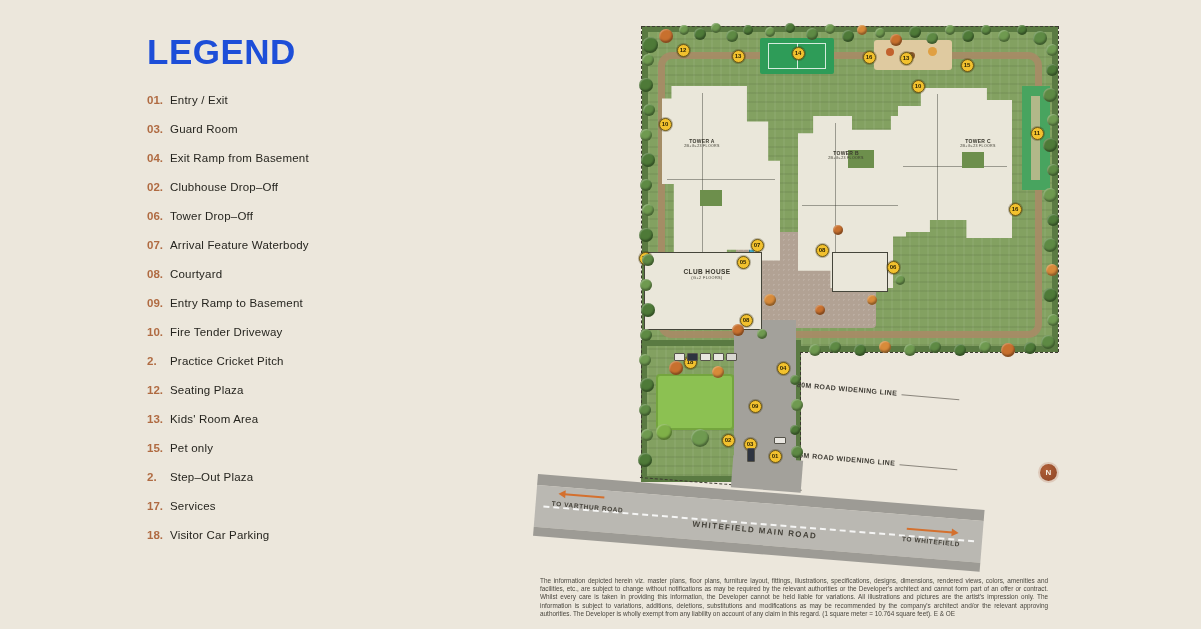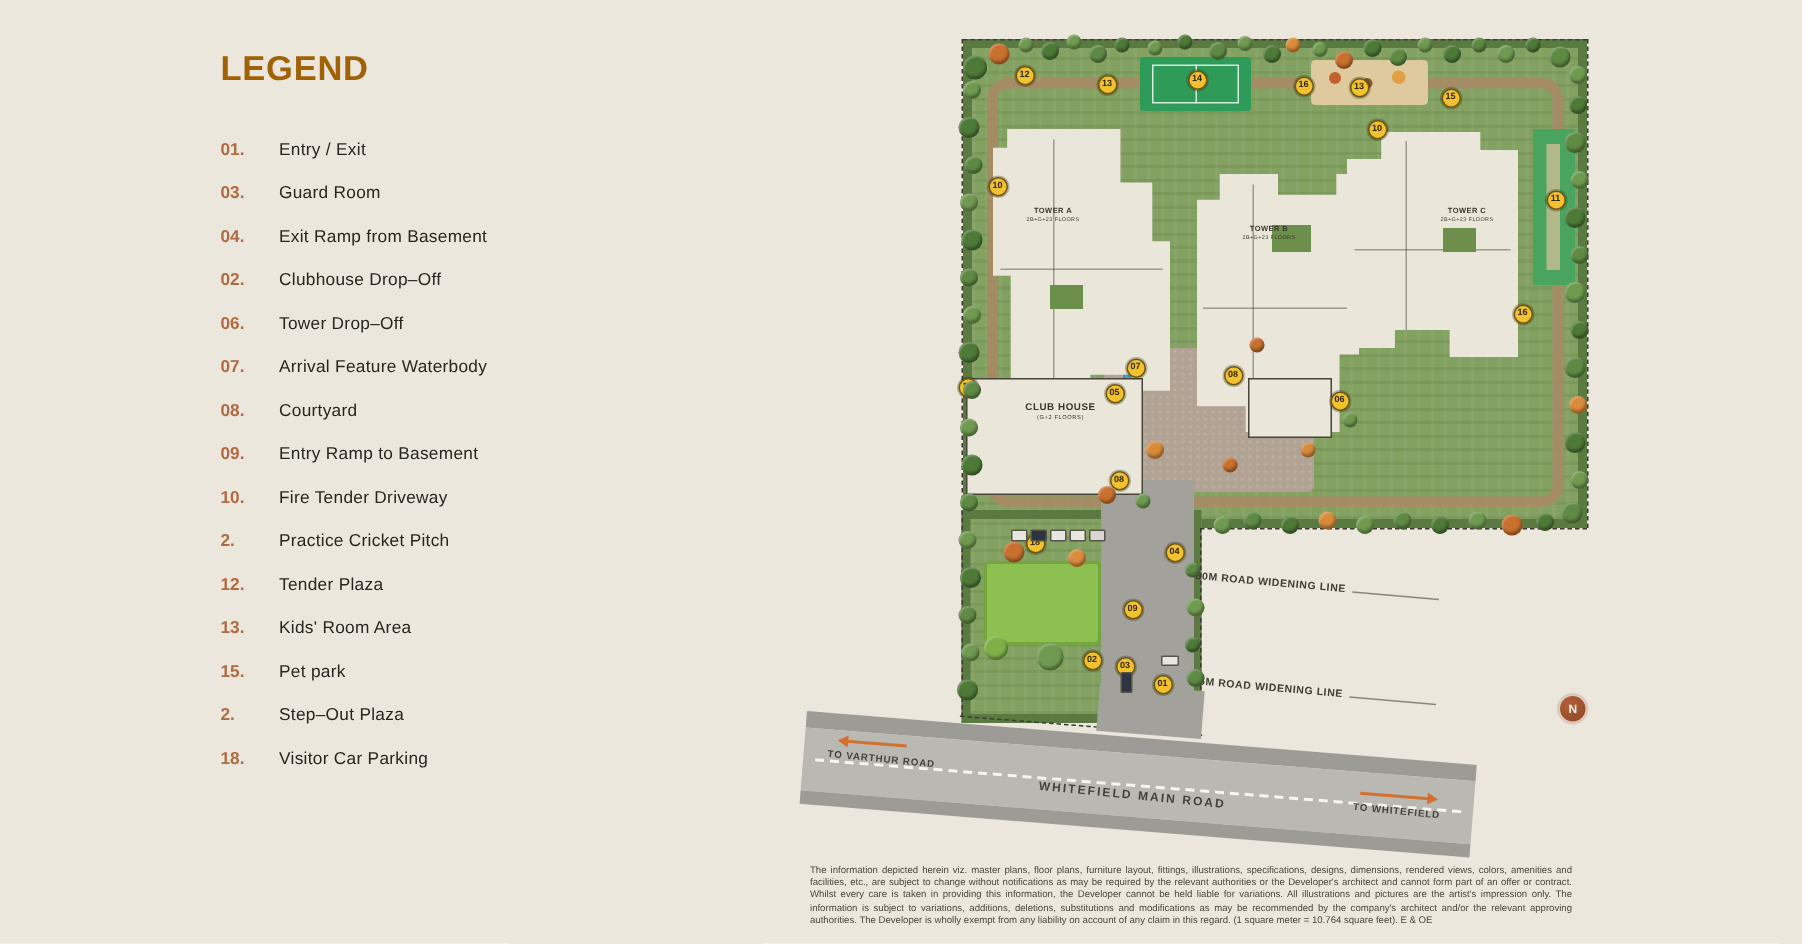--- a/index.html
+++ b/index.html
@@ -1,24 +1,24 @@
 <!DOCTYPE html>
 <html><head>
 <meta charset="utf-8">
 <style>
   html,body{margin:0;padding:0;}
   #app{position:relative;width:1201px;height:629px;background:#ece7dc;overflow:hidden;
        font-family:"Liberation Sans",sans-serif;}
   .abs{position:absolute;}
 
   
-  #legend-title{left:147px;top:32px;font-size:23px;font-weight:800;letter-spacing:.5px;color:#a16207;}
+  #legend-title{left:147px;top:32px;font-size:35px;font-weight:800;letter-spacing:.5px;color:#1d4ed8;}
   #legend-list{left:147px;top:85px;width:330px;}
   .legend-item{height:29px;display:flex;align-items:center;font-size:11.5px;color:#26251f;}
-  .legend-item .num{color:#b06b42;font-weight:600;margin-right:20px;min-width:19px;}
+  .legend-item .num{color:#b06b42;font-weight:600;margin-right:4px;min-width:19px;}
   .legend-item .lbl{font-weight:500;letter-spacing:.2px;}
 
   
   .green-base{background-color:#83a161;
     background-image:repeating-linear-gradient(0deg,rgba(0,0,0,.06) 0 2px,transparent 2px 9px),
                      repeating-linear-gradient(90deg,rgba(255,255,255,.05) 0 2px,transparent 2px 9px);
     border:6px solid #5a7a42;box-sizing:border-box;}
   .dash-top{border-top:1px dashed #3c3a30;}
   .dash-left{border-left:1px dashed #3c3a30;}
   .ring-road{border:7px solid #a78b66;border-radius:14px;box-sizing:border-box;opacity:.92;}
@@ -118,33 +118,37 @@
       <div class="legend-item">
         <span class="num">10.</span>
                    <span class="lbl">Fire Tender Driveway</span>
       </div>
       <div class="legend-item">
         <span class="num">2.</span>
                    <span class="lbl">Practice Cricket Pitch</span>
       </div>
       <div class="legend-item">
         <span class="num">12.</span>
-                   <span class="lbl">Tender Plaza</span>
+                   <span class="lbl">Seating Plaza</span>
       </div>
       <div class="legend-item">
         <span class="num">13.</span>
                    <span class="lbl">Kids' Room Area</span>
       </div>
       <div class="legend-item">
         <span class="num">15.</span>
-                   <span class="lbl">Pet park</span>
+                   <span class="lbl">Pet only</span>
       </div>
       <div class="legend-item">
         <span class="num">2.</span>
                    <span class="lbl">Step–Out Plaza</span>
+      </div>
+      <div class="legend-item">
+        <span class="num">17.</span>
+                   <span class="lbl">Services</span>
       </div>
       <div class="legend-item">
         <span class="num">18.</span>
                    <span class="lbl">Visitor Car Parking</span>
       </div>
     </div>
 
   <div>
 
     <div class="abs green-base" style="left:642px;top:26px;width:416px;height:326px;"></div>

